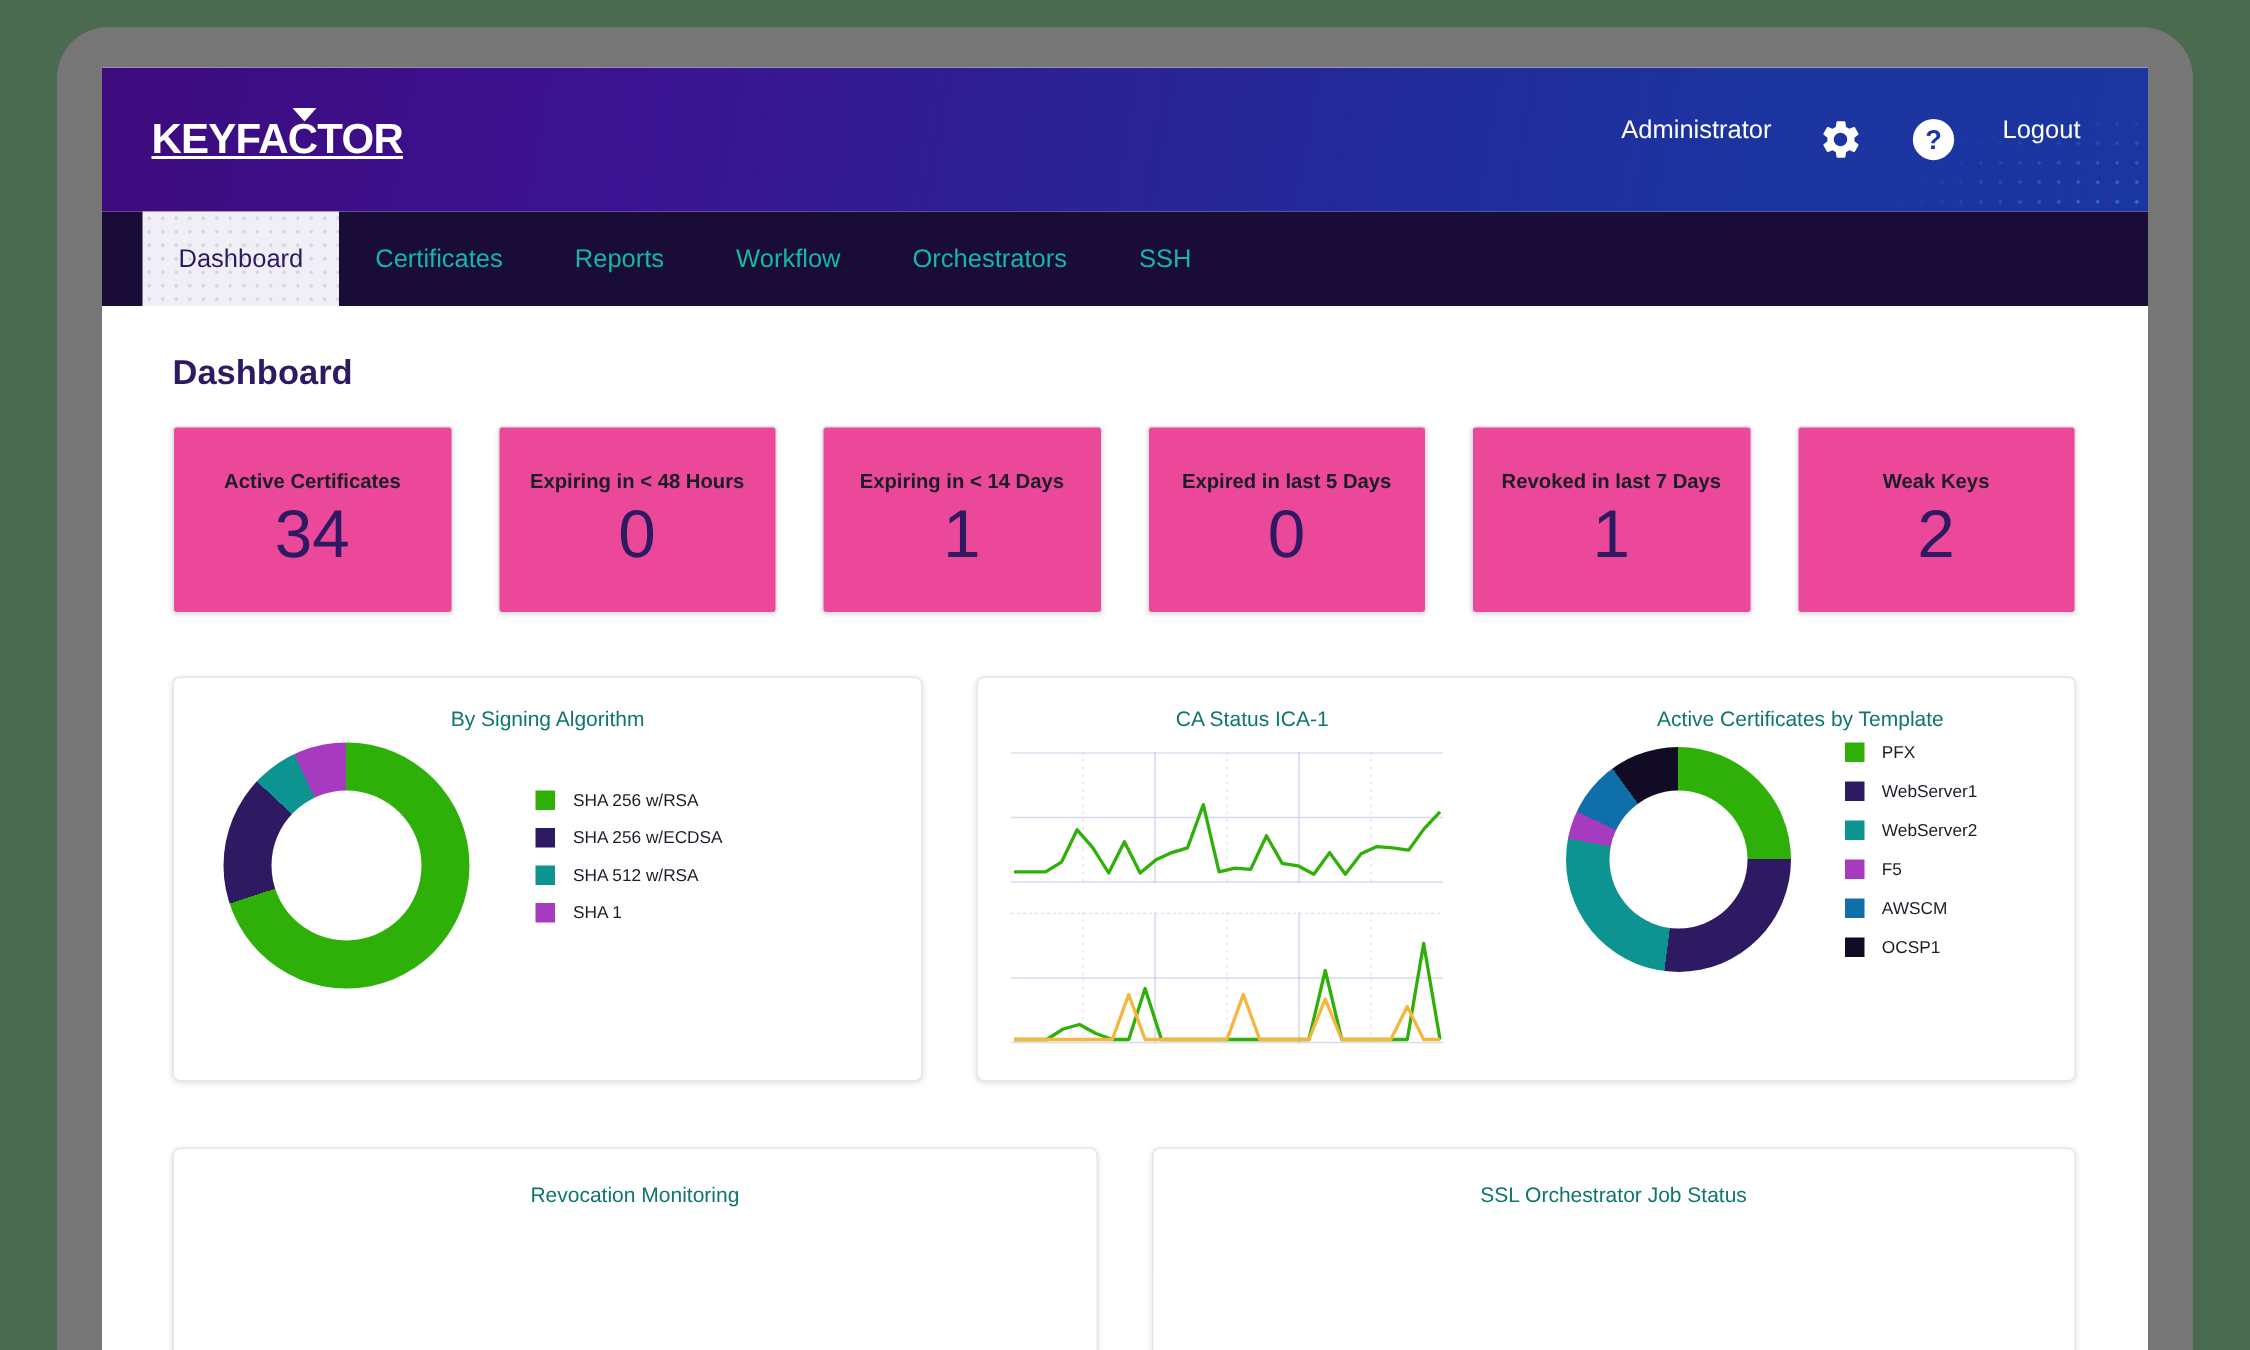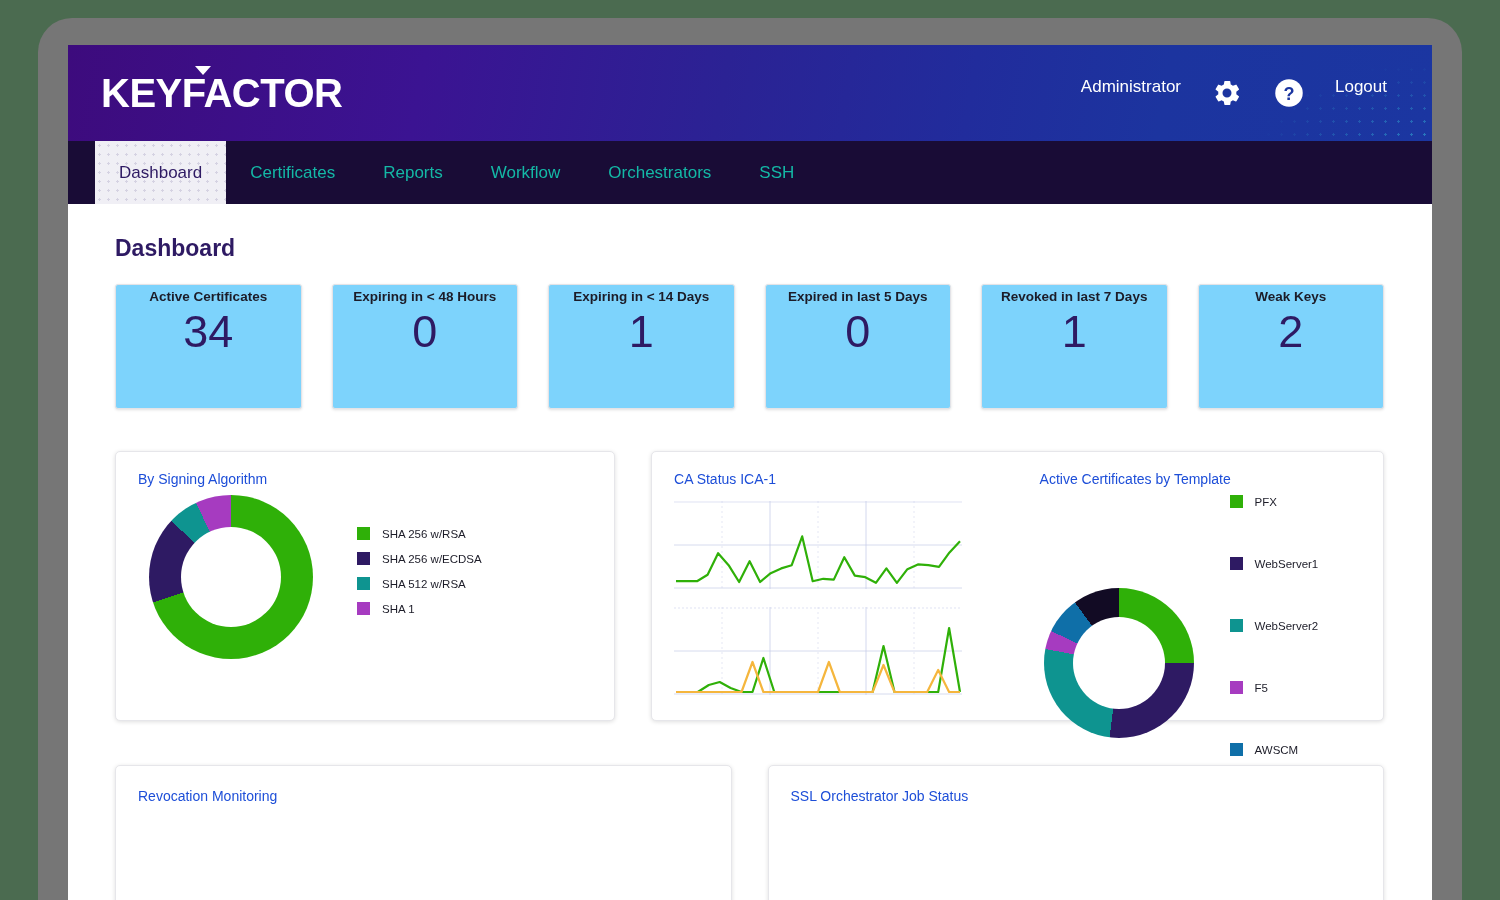--- a/index.html
+++ b/index.html
@@ -43,26 +43,27 @@
     background-image: radial-gradient(circle, #35b8d8 1.1px, transparent 1.2px);
     background-size: 13px 13px;
     opacity: .55;
     pointer-events: none;
     -webkit-mask-image: radial-gradient(ellipse at 100% 100%, rgba(0,0,0,1) 0%, rgba(0,0,0,0) 72%);
     mask-image: radial-gradient(ellipse at 100% 100%, rgba(0,0,0,1) 0%, rgba(0,0,0,0) 72%);
   }
   .logo {
     margin-left: 33px;
     color: #ffffff;
-    font-size: 40px;
+    font-size: 28px;
     font-weight: 700;
     letter-spacing: -0.5px;
     line-height: 1;
     position: relative;
     font-family: "Liberation Sans", sans-serif;
+    text-decoration: underline;
   }
   .logo .caret {
     position: absolute;
     left: 94px; top: -7px;
     width: 0; height: 0;
     border-left: 8px solid transparent;
     border-right: 8px solid transparent;
     border-top: 9px solid #ffffff;
   }
   .header-right {
@@ -121,42 +122,42 @@
     font-size: 23px;
     font-weight: 700;
     margin-bottom: 22px;
   }
 
   
   .kpi-row { display: flex; gap: 30px; }
   .kpi-card {
     flex: 1;
     height: 125px;
-    background: #7dd3fc;
+    background: #ec4899;
     border: 1px solid #e3e3e7;
     border-radius: 3px;
     box-shadow: 0 1px 3px rgba(0,0,0,.13);
     display: flex;
     flex-direction: column;
     align-items: center;
-    padding-top: 4px;
+    padding-top: 28px;
   }
   .kpi-label { font-size: 13.5px; color: #1c1c28; font-weight: 600; }
   .kpi-value { font-size: 45px; color: #2e1a63; font-weight: 400; margin-top: 4px; line-height: 1.05; }
 
   
   .panel-row { display: flex; gap: 36px; margin-top: 42px; }
   .panel {
     background: #ffffff;
     border: 1px solid #e6e6ea;
     border-radius: 5px;
     box-shadow: 0 1px 4px rgba(0,0,0,.13);
     padding: 19px 22px 0 22px;
   }
-  .panel-title { font-size: 14px; color: #1d4ed8; }
+  .panel-title { font-size: 14px; color: #0f766e; text-align: center; }
   .panel-a { width: 502px; height: 270px; }
   .panel-b { width: 736px; height: 270px; display: flex; padding: 0; }
   .panel-b > .half { flex: 1; padding: 19px 22px 0 22px; }
 
   
   .donut-wrap { display: flex; align-items: center; margin-top: 8px; }
   .donut { border-radius: 50%; position: relative; }
   .donut::after {
     content: "";
     position: absolute;
@@ -167,21 +168,21 @@
   }
   .donut-a { width: 164px; height: 164px; margin-left: 11px; }
   .donut-a::after { width: 100px; height: 100px; }
   .donut-b { width: 150px; height: 150px; margin-left: 4px; }
   .donut-b::after { width: 92px; height: 92px; }
 
   .legend { margin-left: 44px; display: flex; flex-direction: column; }
   .legend-item { display: flex; align-items: center; margin-bottom: 12px; }
   .legend-swatch { width: 13px; height: 13px; flex: 0 0 13px; }
   .legend-label { margin-left: 12px; font-size: 11.5px; color: #1c1c28; white-space: nowrap; }
-  .legend-b { margin-left: 36px; gap: 36px; }
+  .legend-b { margin-left: 36px; }
   .legend-b .legend-item { margin-bottom: 13px; }
 
   
   .spark-stack { margin-top: 14px; }
 
   
   .bottom-row { display: flex; gap: 36px; margin-top: 44px; }
   .panel-bottom { flex: 1; height: 150px; padding: 22px 22px 0 22px; }
 </style>
 </head>

